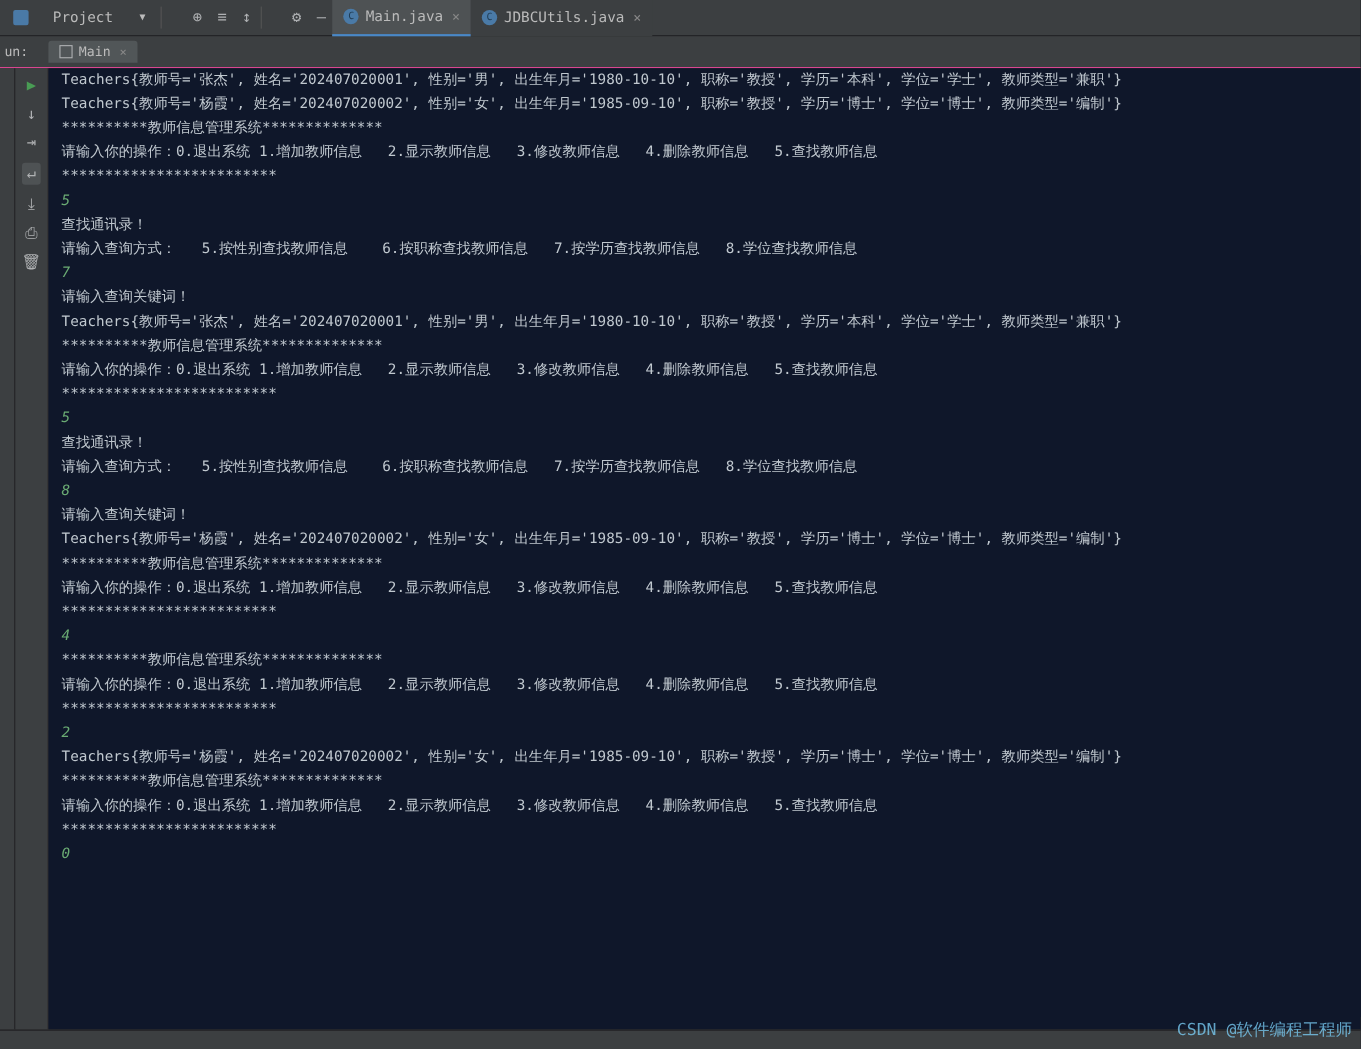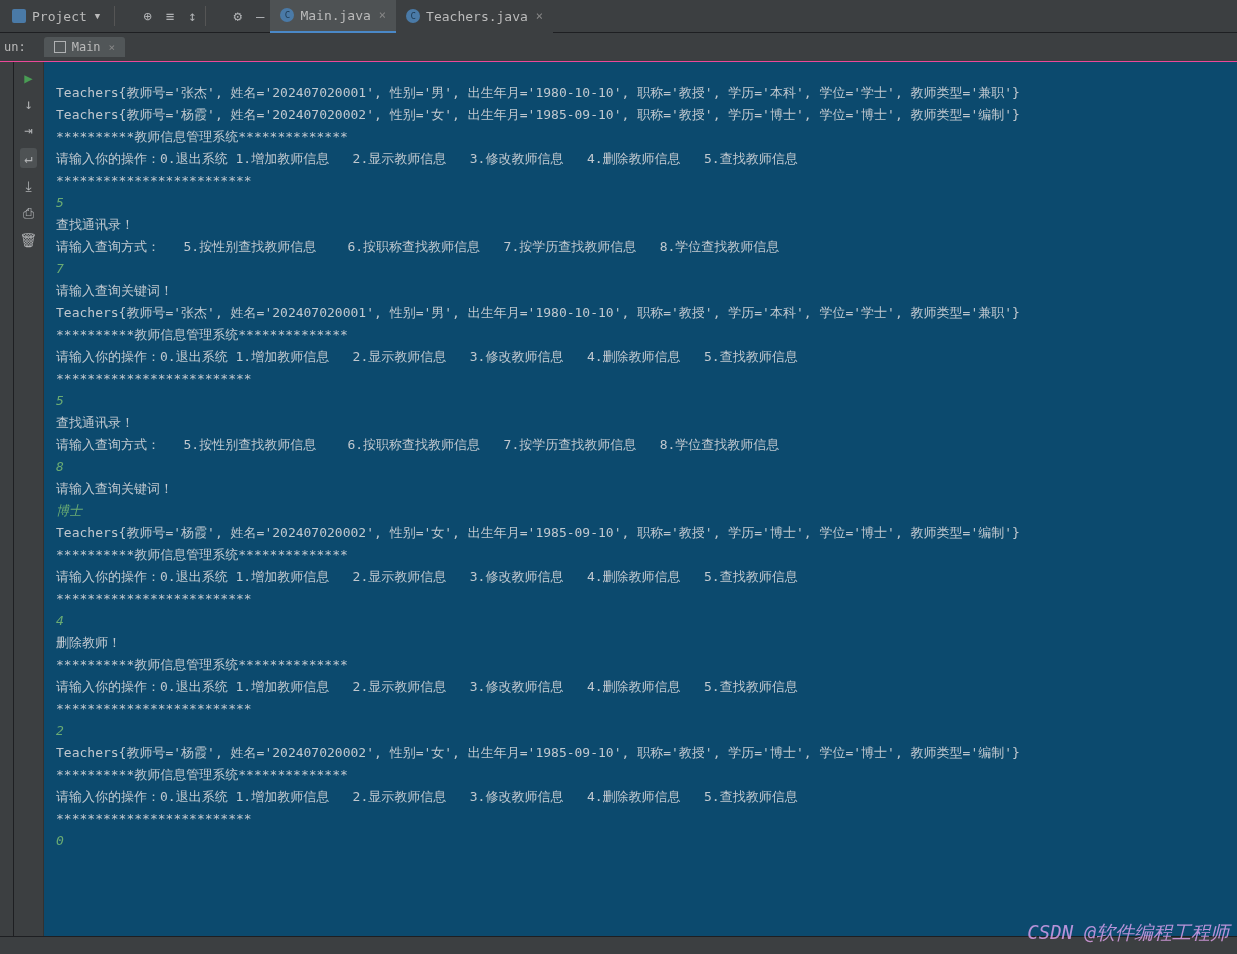--- a/index.html
+++ b/index.html
@@ -19,20 +19,21 @@
   display: flex;
   align-items: center;
   padding: 0 6px;
 }
 .project-dropdown {
   display: flex;
   align-items: center;
   color: #bbbbbb;
   padding: 2px 6px;
   cursor: pointer;
+  gap: 16px;
 }
 .proj-icon {
   width: 14px; height: 14px;
   background: #4a7aa7;
   border-radius: 2px;
   margin-right: 6px;
 }
 .tri-down {
   margin-left: 8px;
   font-size: 9px;
@@ -144,43 +145,42 @@
   cursor: pointer;
 }
 .tool-col .ti.green { color: #499c54; }
 .tool-col .ti.selected {
   background: #4e5254;
   padding: 2px 4px;
   border-radius: 3px;
 }
 .console {
   flex: 1;
-  background: #0c4a6e;
-  padding: 20px 0 0 12px;
+  background: #0f172a;
+  padding: 0 0 0 12px;
   overflow: hidden;
 }
 .console .line {
   line-height: 22px;
   white-space: pre;
   color: #c0c8cf;
   font-family: "Consolas", "Microsoft YaHei", monospace;
   font-size: 13px;
 }
 .console .input-line {
   color: #6aab73;
   font-style: italic;
 }
 .watermark {
   position: absolute;
   right: 8px;
   bottom: 8px;
-  color: #f0abfc;
-  font-size: 19px;
+  color: #7dd3fc;
+  font-size: 15px;
   opacity: 0.75;
-  font-style: italic;
 }
 .status-bar {
   position: absolute;
   left: 0;
   bottom: 0;
   height: 18px;
   width: 100%;
   background: #3c3f41;
   border-top: 1px solid #1e1f22;
 }
@@ -206,21 +206,21 @@
     <span class="ti">—</span>
   </div>
   <div class="tabs-area">
     <div class="tab active">
       <span class="file-icon">C</span>
       <span>Main.java</span>
       <span class="close">×</span>
     </div>
     <div class="tab">
       <span class="file-icon">C</span>
-      <span>Teachers.java</span>
+      <span>JDBCUtils.java</span>
       <span class="close">×</span>
     </div>
   </div>
 </div>
 
 <div class="run-row">
   <span class="run-label">un:</span>
   <div class="run-tab">
     <span class="rect-icon"></span>
     <span>Main</span>
@@ -252,27 +252,25 @@
       <div class="line">请输入查询关键词！</div>
       <div class="line">Teachers{教师号='张杰', 姓名='202407020001', 性别='男', 出生年月='1980-10-10', 职称='教授', 学历='本科', 学位='学士', 教师类型='兼职'}</div>
       <div class="line">**********教师信息管理系统**************</div>
       <div class="line">请输入你的操作：0.退出系统 1.增加教师信息   2.显示教师信息   3.修改教师信息   4.删除教师信息   5.查找教师信息</div>
       <div class="line">*************************</div>
       <div class="line input-line">5</div>
       <div class="line">查找通讯录！</div>
       <div class="line">请输入查询方式：   5.按性别查找教师信息    6.按职称查找教师信息   7.按学历查找教师信息   8.学位查找教师信息</div>
       <div class="line input-line">8</div>
       <div class="line">请输入查询关键词！</div>
-      <div class="line input-line">博士</div>
       <div class="line">Teachers{教师号='杨霞', 姓名='202407020002', 性别='女', 出生年月='1985-09-10', 职称='教授', 学历='博士', 学位='博士', 教师类型='编制'}</div>
       <div class="line">**********教师信息管理系统**************</div>
       <div class="line">请输入你的操作：0.退出系统 1.增加教师信息   2.显示教师信息   3.修改教师信息   4.删除教师信息   5.查找教师信息</div>
       <div class="line">*************************</div>
       <div class="line input-line">4</div>
-      <div class="line">删除教师！</div>
       <div class="line">**********教师信息管理系统**************</div>
       <div class="line">请输入你的操作：0.退出系统 1.增加教师信息   2.显示教师信息   3.修改教师信息   4.删除教师信息   5.查找教师信息</div>
       <div class="line">*************************</div>
       <div class="line input-line">2</div>
       <div class="line">Teachers{教师号='杨霞', 姓名='202407020002', 性别='女', 出生年月='1985-09-10', 职称='教授', 学历='博士', 学位='博士', 教师类型='编制'}</div>
       <div class="line">**********教师信息管理系统**************</div>
       <div class="line">请输入你的操作：0.退出系统 1.增加教师信息   2.显示教师信息   3.修改教师信息   4.删除教师信息   5.查找教师信息</div>
       <div class="line">*************************</div>
       <div class="line input-line">0</div>
     </div>

